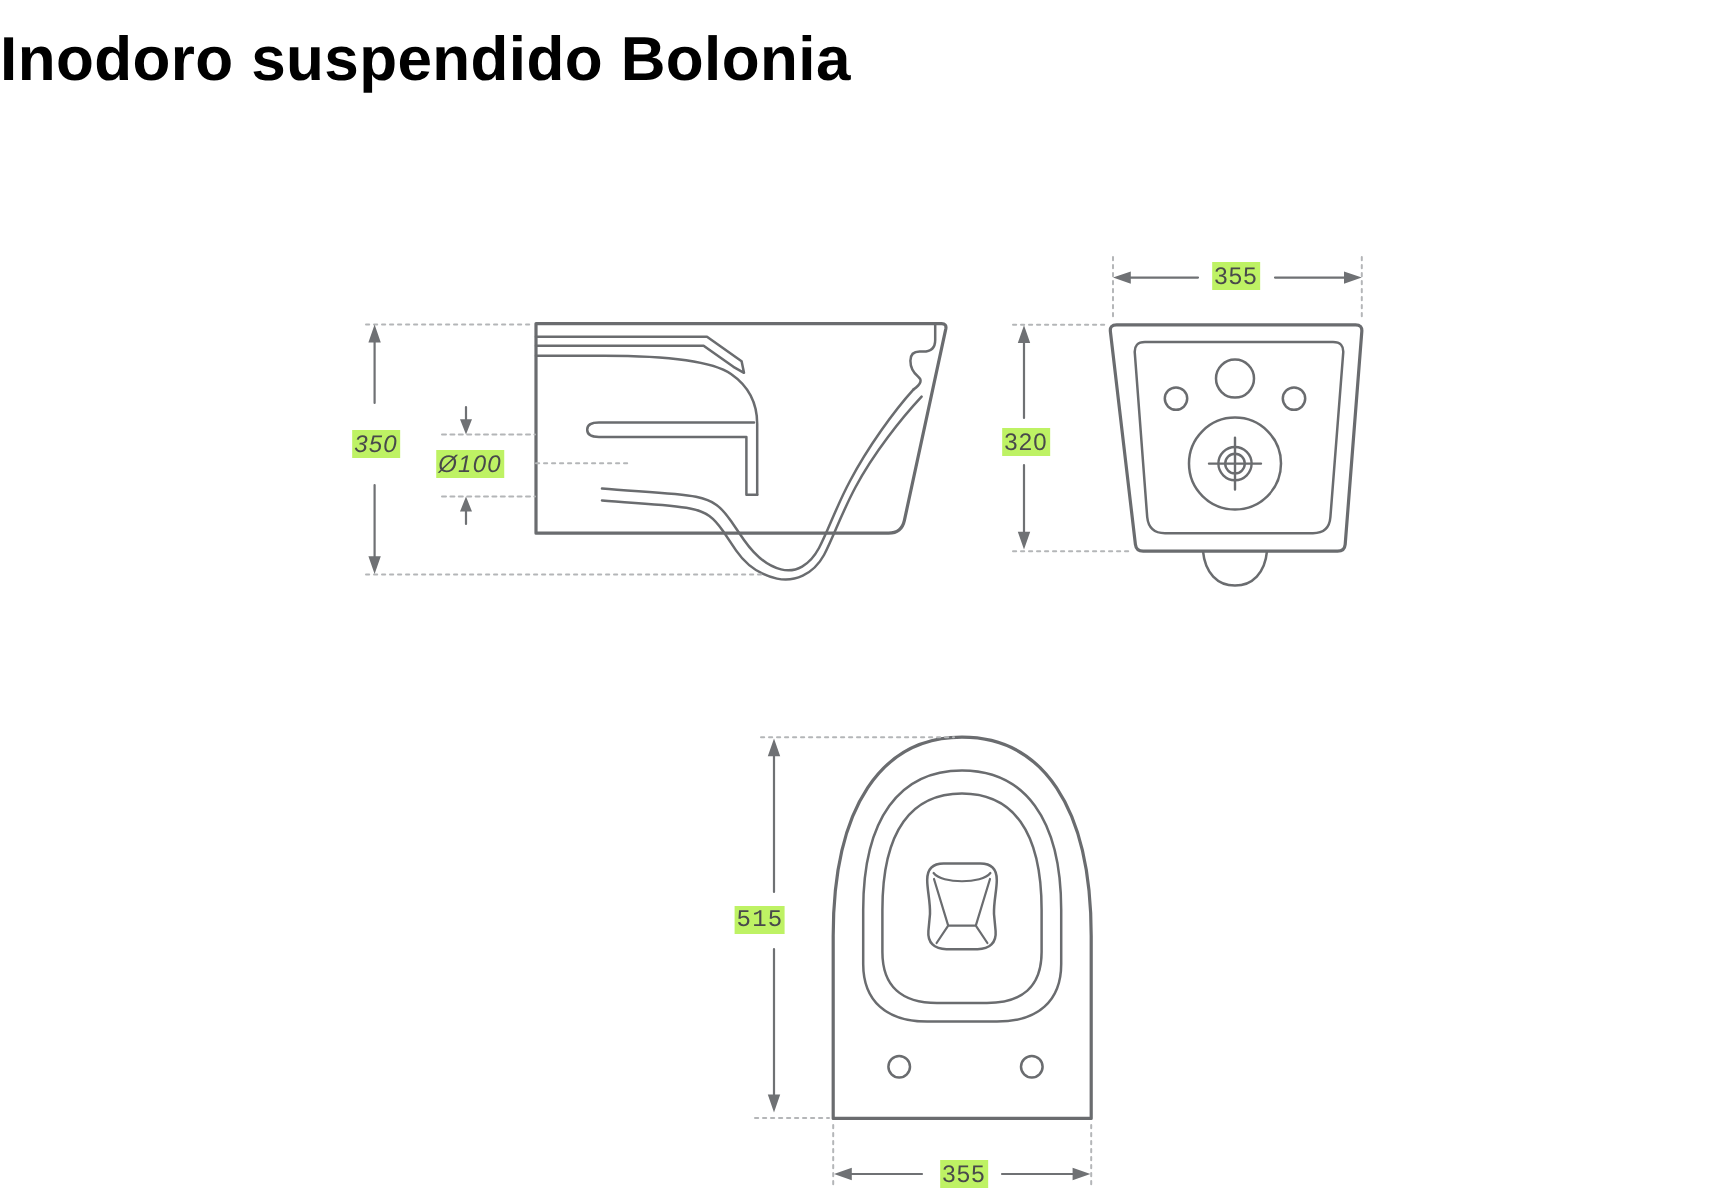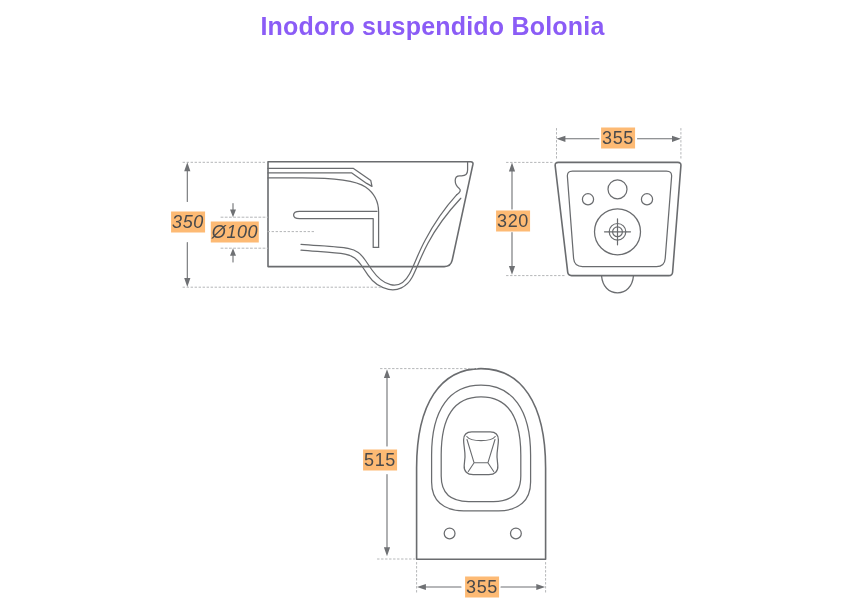--- a/index.html
+++ b/index.html
@@ -16,38 +16,38 @@
     width: 865px;
     height: 600px;
     background: #ffffff;
   }
   .title {
     position: absolute;
     top: 12px;
     left: 0;
     width: 100%;
     margin: 0;
-    text-align: center;
-    font-size: 25px;
+    text-align: left;
+    font-size: 31px;
     font-weight: bold;
     letter-spacing: 0.2px;
-    color: #8b5cf6;
+    color: #000000;
   }
   svg.drawing {
     position: absolute;
     top: 0;
     left: 0;
   }
   .dim-label {
     position: absolute;
     transform: translate(-50%, -50%);
-    font-size: 18px;
+    font-size: 12px;
     letter-spacing: 0.6px;
     color: #48494b;
-    background: #fdba74;
+    background: #bef264;
     padding: 0 1px;
     white-space: nowrap;
   }
 </style>
 </head>
 <body>
 
 <div class="canvas">
 
   <h1 class="title">Inodoro suspendido Bolonia</h1>
@@ -115,16 +115,16 @@
       <path stroke="#b4b6b8" stroke-width="1" stroke-dasharray="1.6 2.4" d="M416.6,562.5 V594 M545.6,562.5 V594"></path>
       <path stroke="#6f7174" stroke-width="1.1" d="M424,587 H461 M501,587 H538"></path>
       <path fill="#6f7174" stroke="none" d="M417,587 L425.9,583.9 L425.9,590.1 Z M545.2,587 L536.3,583.9 L536.3,590.1 Z"></path>
     </g>
   </svg>
 
   <div class="dim-label" style="left:188px; top:222px;font-style:italic;">350</div>
   <div class="dim-label" style="left:235px; top:232px;font-style:italic;">Ø100</div>
   <div class="dim-label" style="left:618px; top:138px;">355</div>
   <div class="dim-label" style="left:513px; top:221px;">320</div>
-  <div class="dim-label" style="left:380px; top:460px;">515</div>
+  <div class="dim-label" style="left:380px; top:460px;font-family:Liberation Mono, monospace;">515</div>
   <div class="dim-label" style="left:482px; top:587px;">355</div>
 
 </div>
 
 </body></html>

